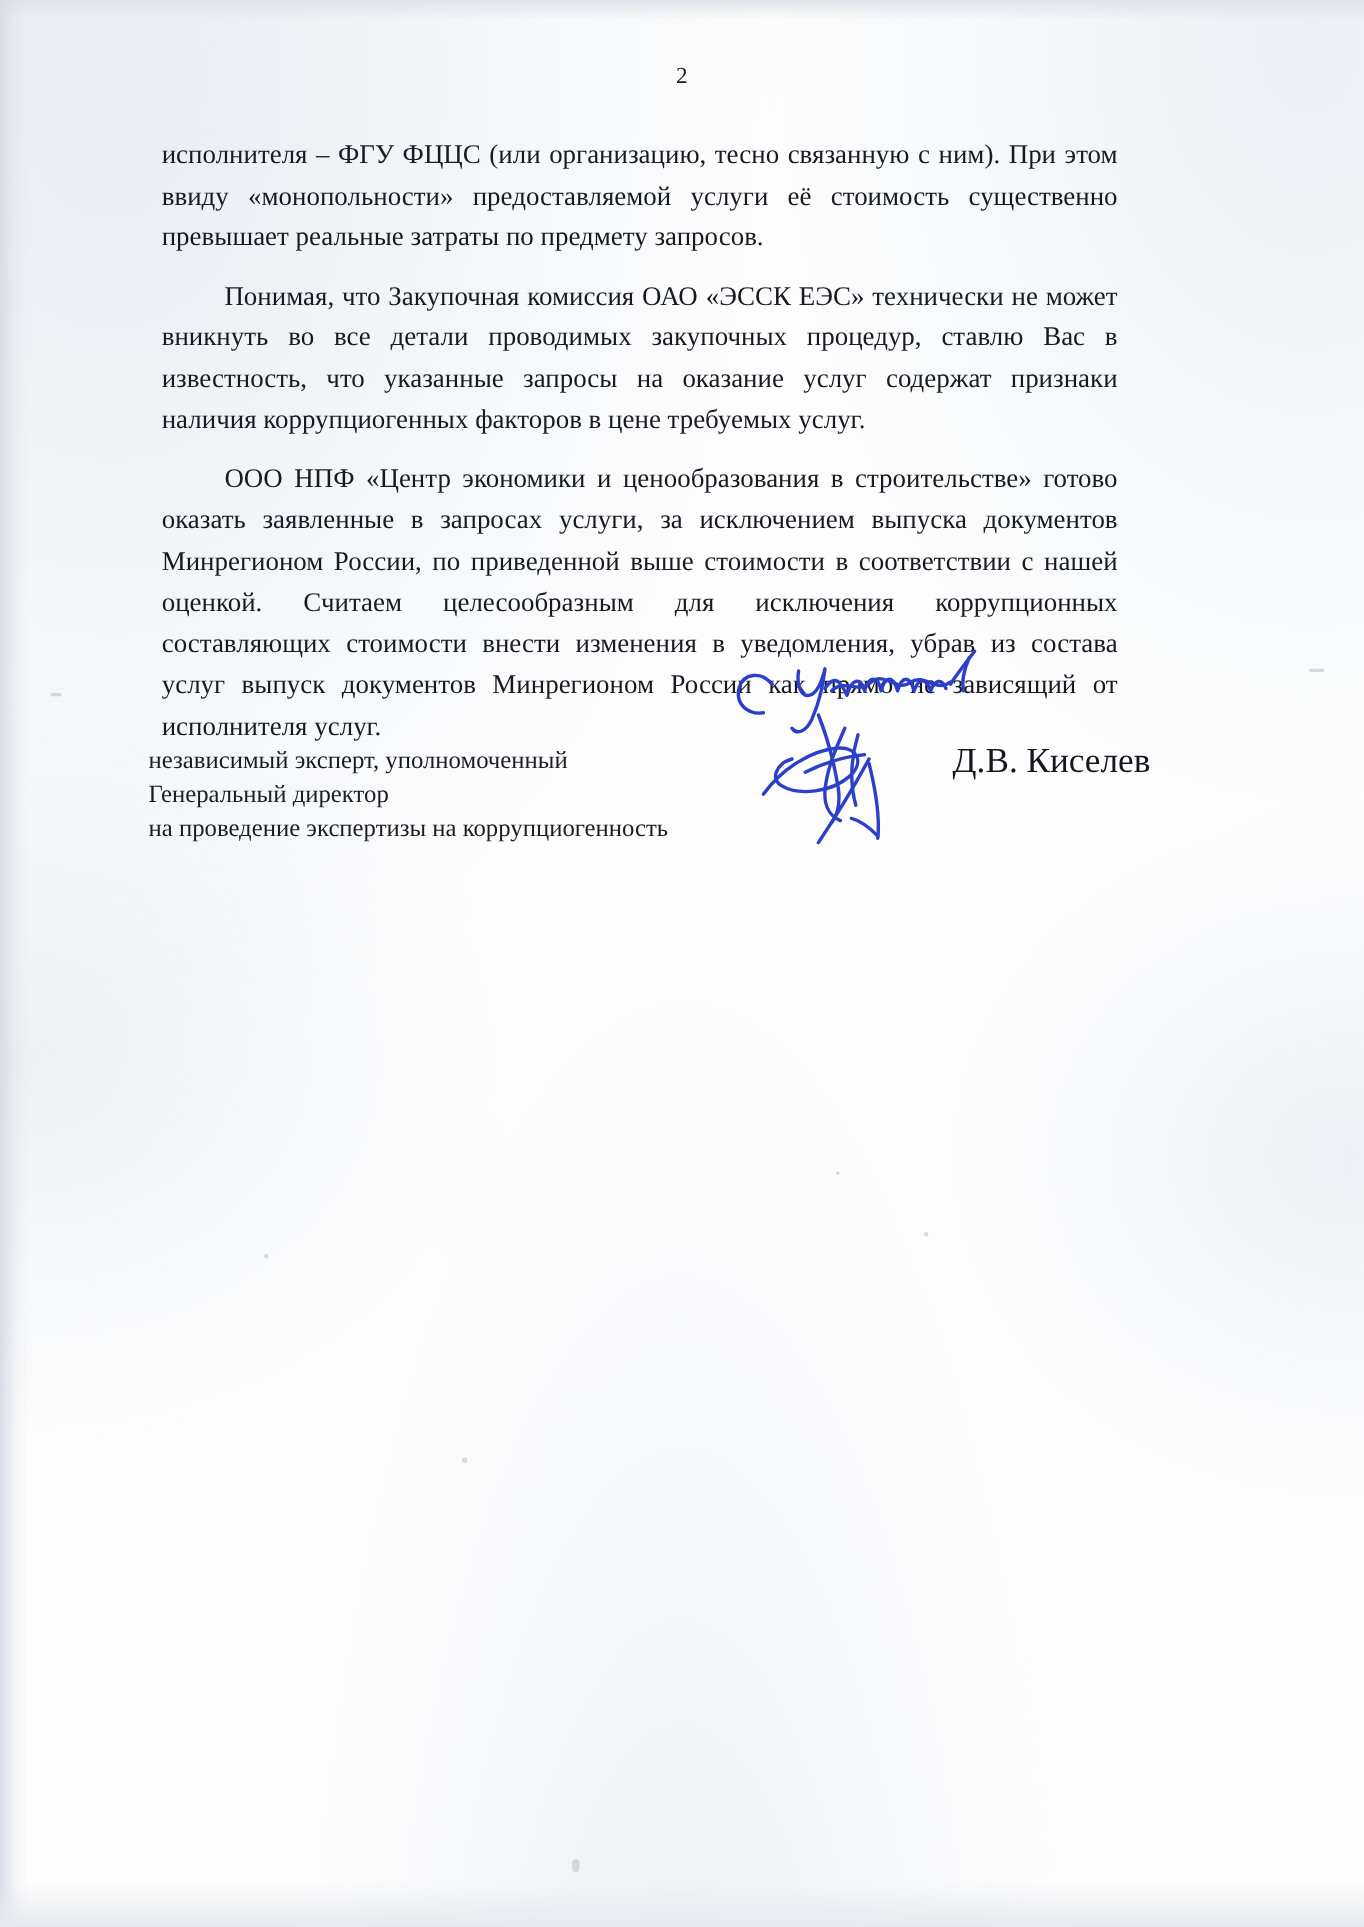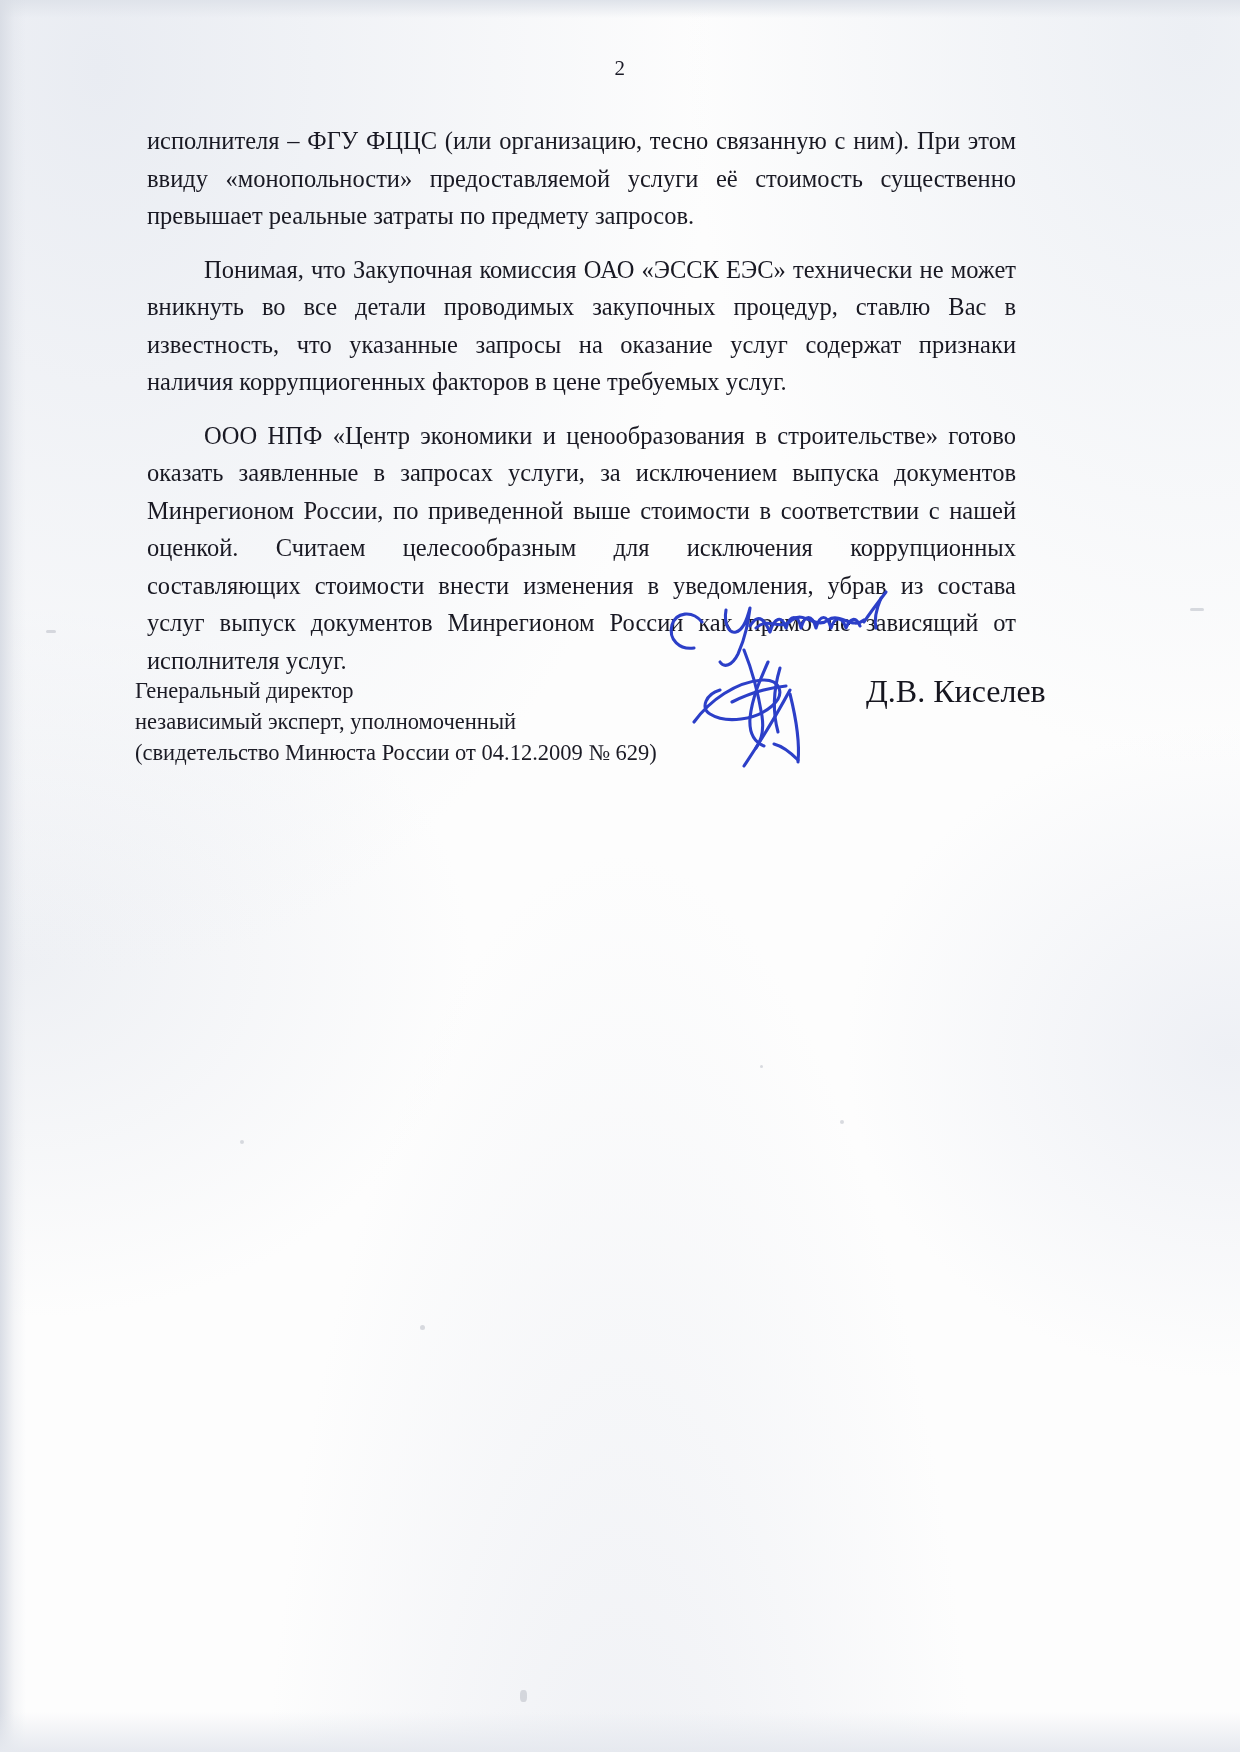--- a/index.html
+++ b/index.html
@@ -131,23 +131,23 @@
 
   <div class="page-number">2</div>
 
   <div class="content">
     <p class="para first">исполнителя – ФГУ ФЦЦС (или организацию, тесно связанную с ним). При этом ввиду «монопольности» предоставляемой услуги её стоимость существенно превышает реальные затраты по предмету запросов.</p>
     <p class="para">Понимая, что Закупочная комиссия ОАО «ЭССК ЕЭС» технически не может вникнуть во все детали проводимых закупочных процедур, ставлю Вас в известность, что указанные запросы на оказание услуг содержат признаки наличия коррупциогенных факторов в цене требуемых услуг.</p>
     <p class="para">ООО НПФ «Центр экономики и ценообразования в строительстве» готово оказать заявленные в запросах услуги, за исключением выпуска документов Минрегионом России, по приведенной выше стоимости в соответствии с нашей оценкой. Считаем целесообразным для исключения коррупционных составляющих стоимости внести изменения в уведомления, убрав из состава услуг выпуск документов Минрегионом России как прямо не зависящий от исполнителя услуг.</p>
   </div>
 
   <div class="signature-block">
+    <div>независимый эксперт, уполномоченный</div>
     <div>Генеральный директор</div>
-    <div>независимый эксперт, уполномоченный</div>
-    <div>(свидетельство Минюста России от 04.12.2009 № 629)</div>
+    <div>на проведение экспертизы на коррупциогенность</div>
   </div>
 
   <div class="signer-name">Д.В. Киселев</div>
 
   <svg class="signature-ink" viewBox="0 0 330 230" aria-hidden="true">
     <g fill="none" stroke="#2c3fc8" stroke-width="3.1" stroke-linecap="round" stroke-linejoin="round">
 
       <path d="M62 52 C52 40, 36 42, 32 55 C28 70, 40 80, 54 78"></path>
 
       <path d="M86 40 C84 52, 88 64, 96 62 C104 60, 108 46, 110 38 C108 52, 106 66, 98 84 C92 96, 84 98, 80 92"></path>

